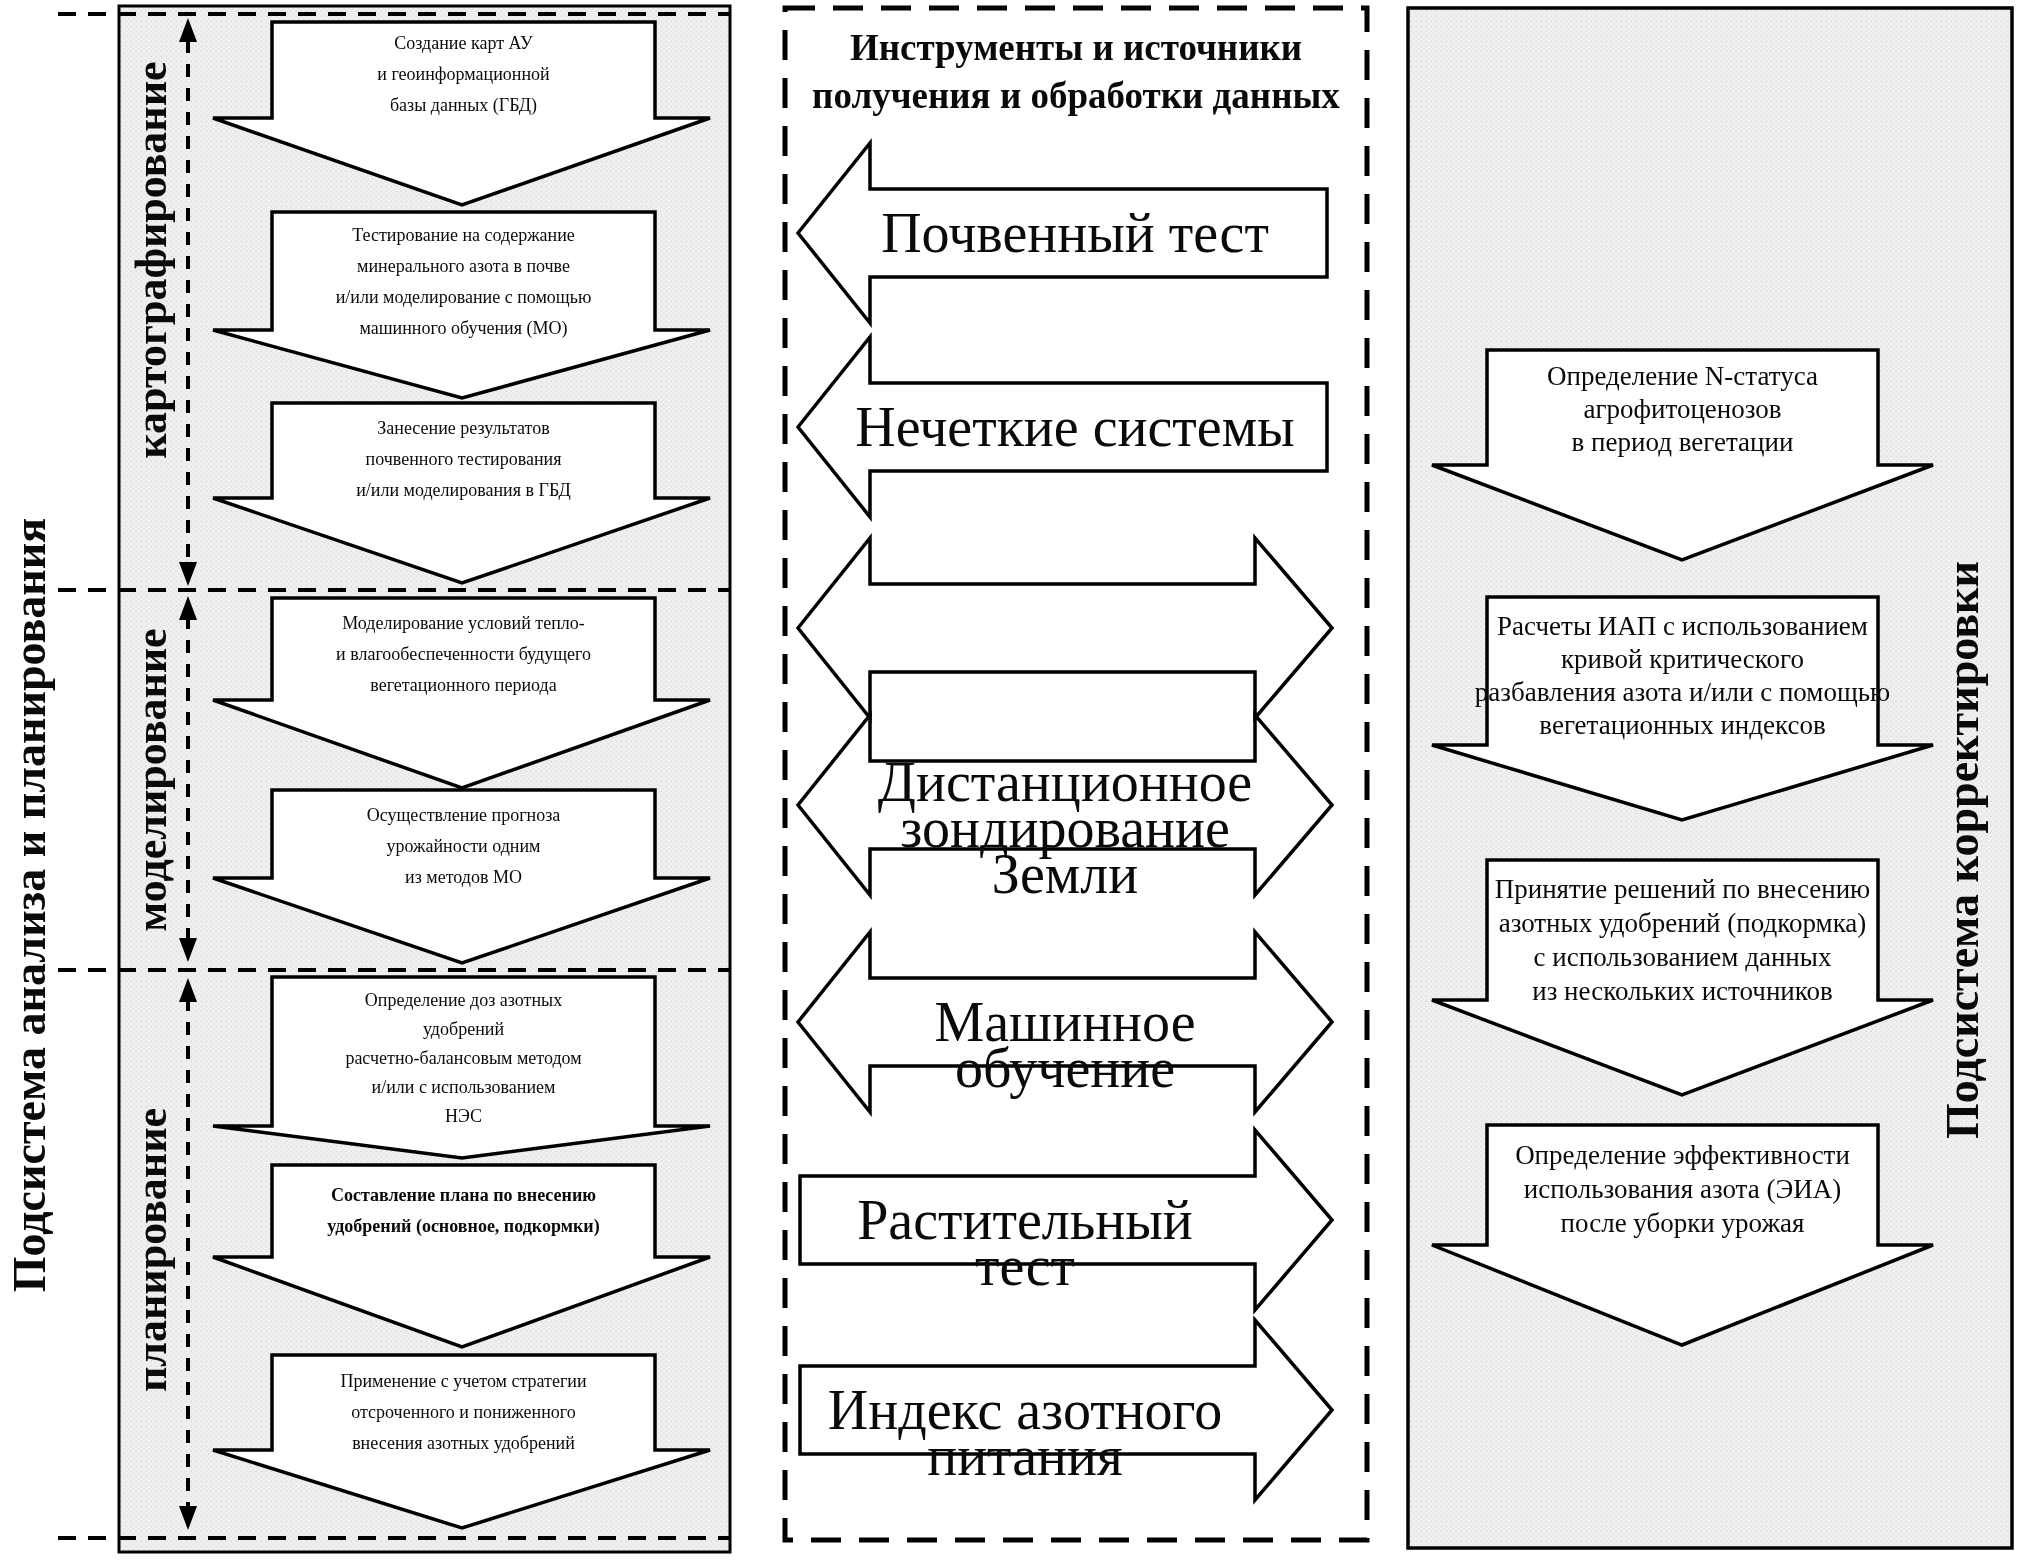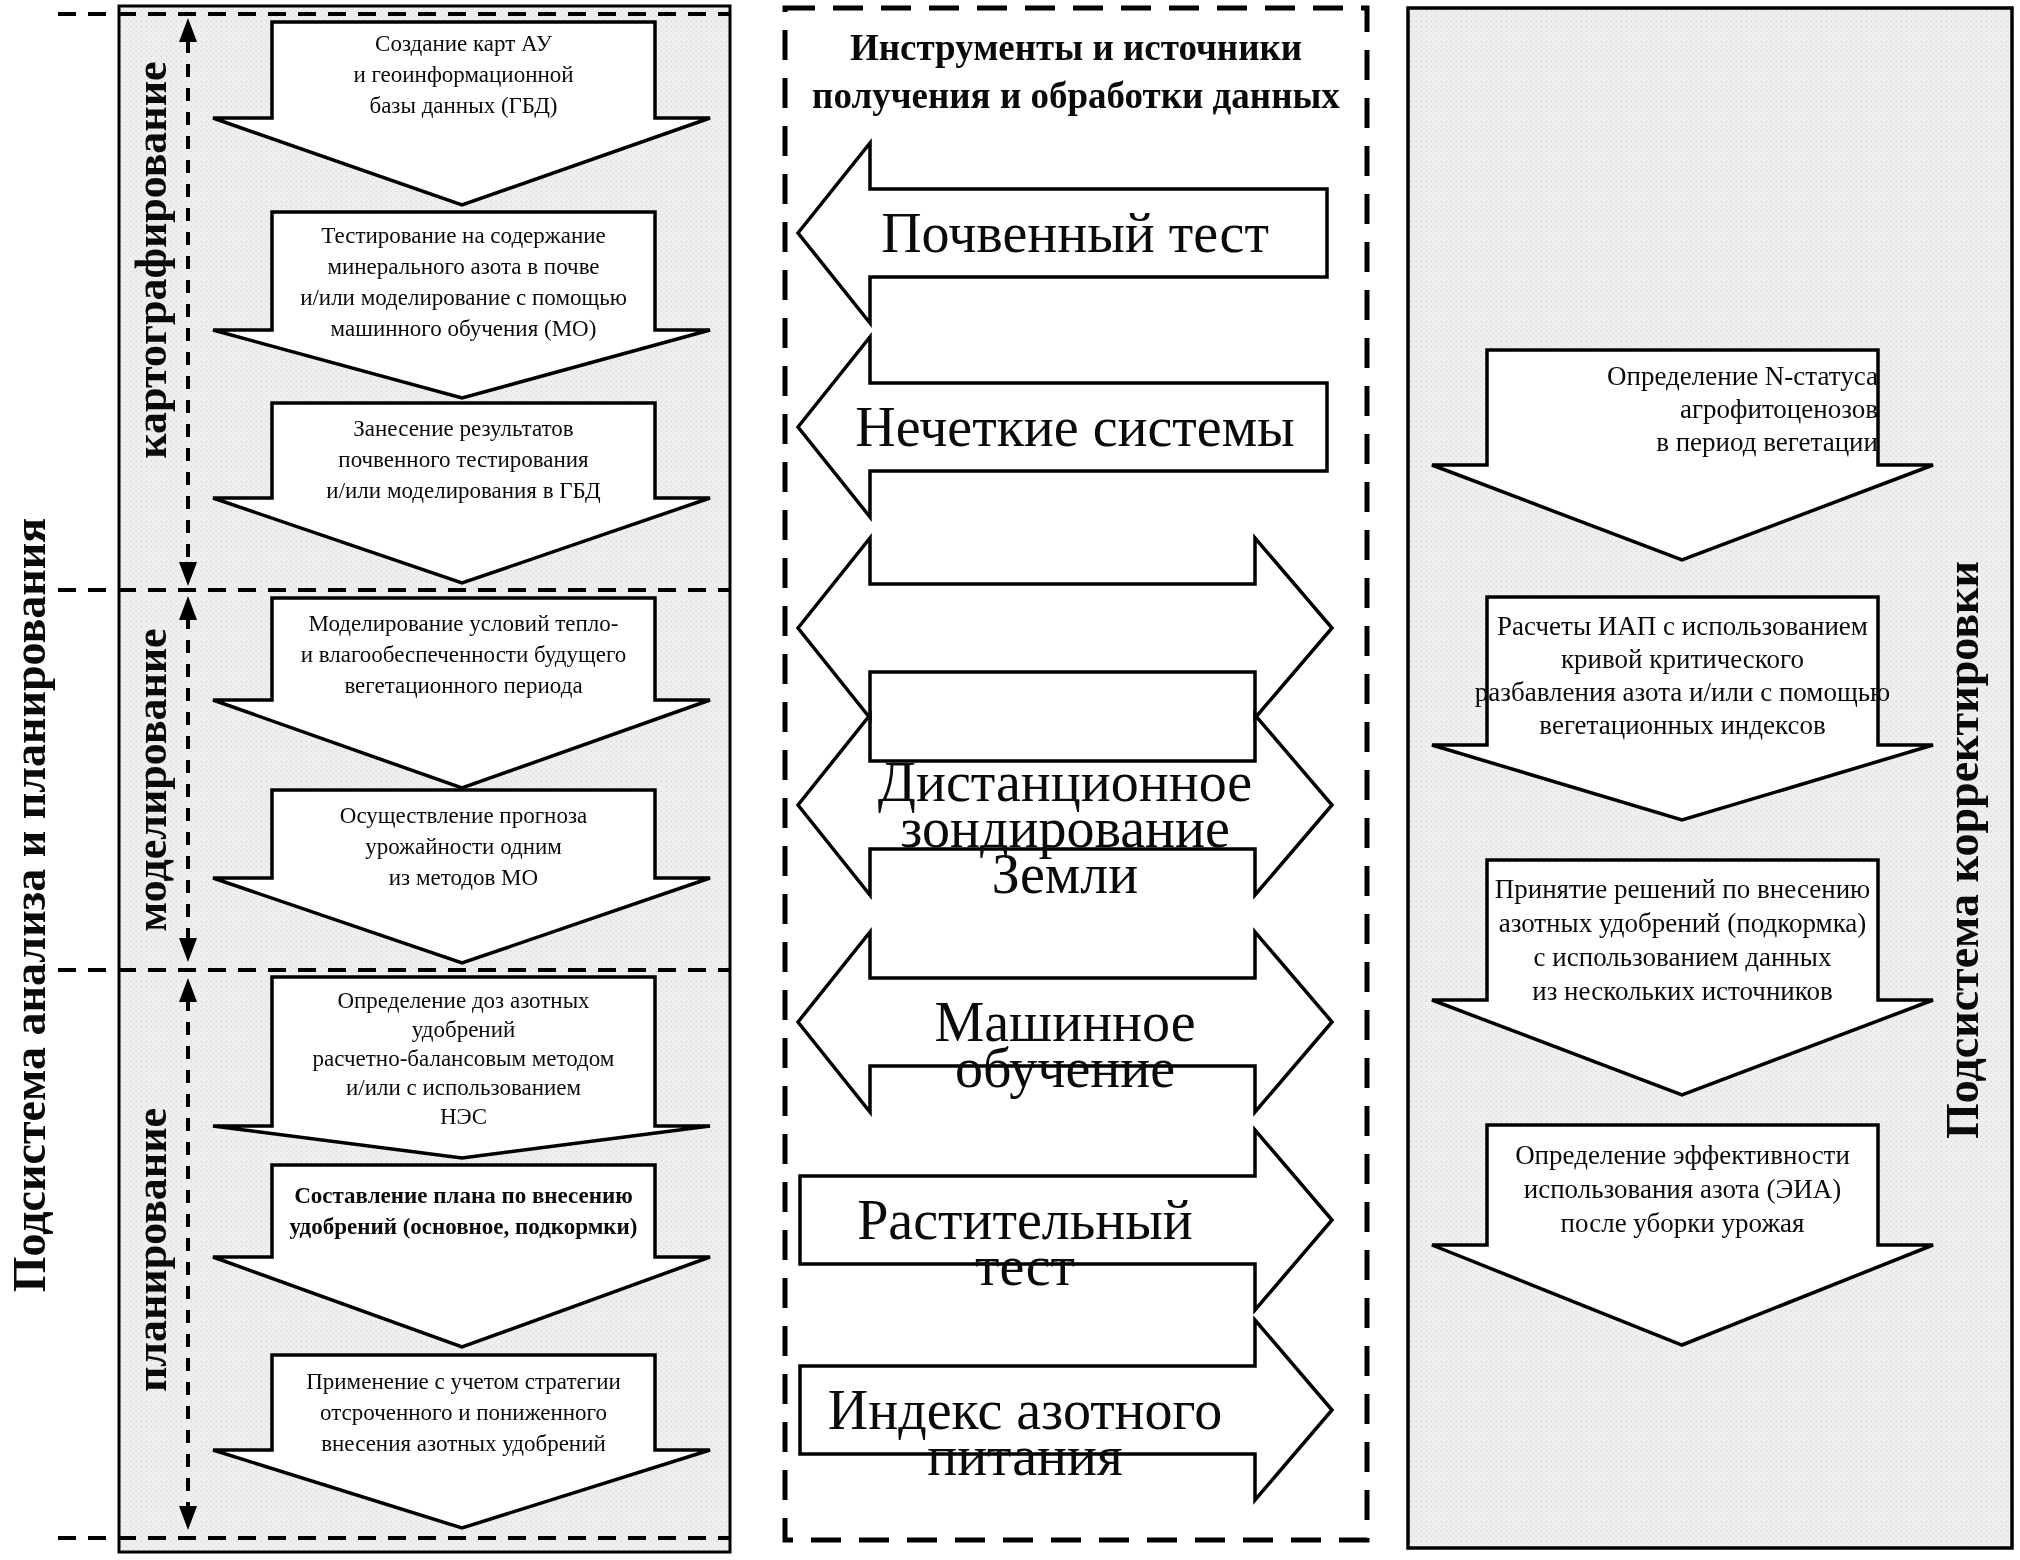--- a/index.html
+++ b/index.html
@@ -5,21 +5,21 @@
   html,body{margin:0;padding:0;background:#fff;}
   #stage{
     position:relative;width:2020px;height:1560px;background:#ffffff;overflow:hidden;
     font-family:"Liberation Serif","DejaVu Serif",serif;color:#0a0a0a;
   }
   #shapes{position:absolute;left:0;top:0;}
   .txt{
     position:absolute;text-align:center;white-space:pre-line;
     color:#0a0a0a;line-height:1.22;
   }
-  .step-text{font-size:23px;line-height:31px;}
+  .step-text{font-size:18px;line-height:31px;}
   .rstep-text{font-size:27px;line-height:34px;}
   .tool-label{font-size:56px;line-height:46px;}
   .mid-title{font-size:37px;line-height:48px;font-weight:bold;}
   .vlabel{
     position:absolute;text-align:center;font-weight:bold;white-space:nowrap;
     transform:rotate(-90deg);
   }
 </style>
 </head>
 <body>
@@ -133,21 +133,21 @@
 получения и обработки данных</div>
 
   <div class="txt tool-label" style="left:850px;top:210px;width:450px;">Почвенный тест</div>
   <div class="txt tool-label" style="left:850px;top:404px;width:450px;">Нечеткие системы</div>
   <div class="txt tool-label" style="left:850px;top:759px;width:430px;">Дистанционное
 зондирование Земли</div>
   <div class="txt tool-label" style="left:850px;top:999px;width:430px;">Машинное обучение</div>
   <div class="txt tool-label" style="left:810px;top:1197px;width:430px;">Растительный тест</div>
   <div class="txt tool-label" style="left:810px;top:1387px;width:430px;">Индекс азотного питания</div>
 
-  <div class="txt rstep-text" style="left:1487px;top:360px;width:391px;line-height:33px;text-align:right;">Определение N-статуса
+  <div class="txt rstep-text" style="left:1487px;top:360px;width:391px;line-height:33px;">Определение N-статуса
 агрофитоценозов
 в период вегетации</div>
   <div class="txt rstep-text" style="left:1472px;top:610px;width:421px;line-height:33px;">Расчеты ИАП с использованием
 кривой критического
 разбавления азота и/или с помощью
 вегетационных индексов</div>
   <div class="txt rstep-text" style="left:1482px;top:872px;width:401px;">Принятие решений по внесению
 азотных удобрений (подкормка)
 с использованием данных
 из нескольких источников</div>

